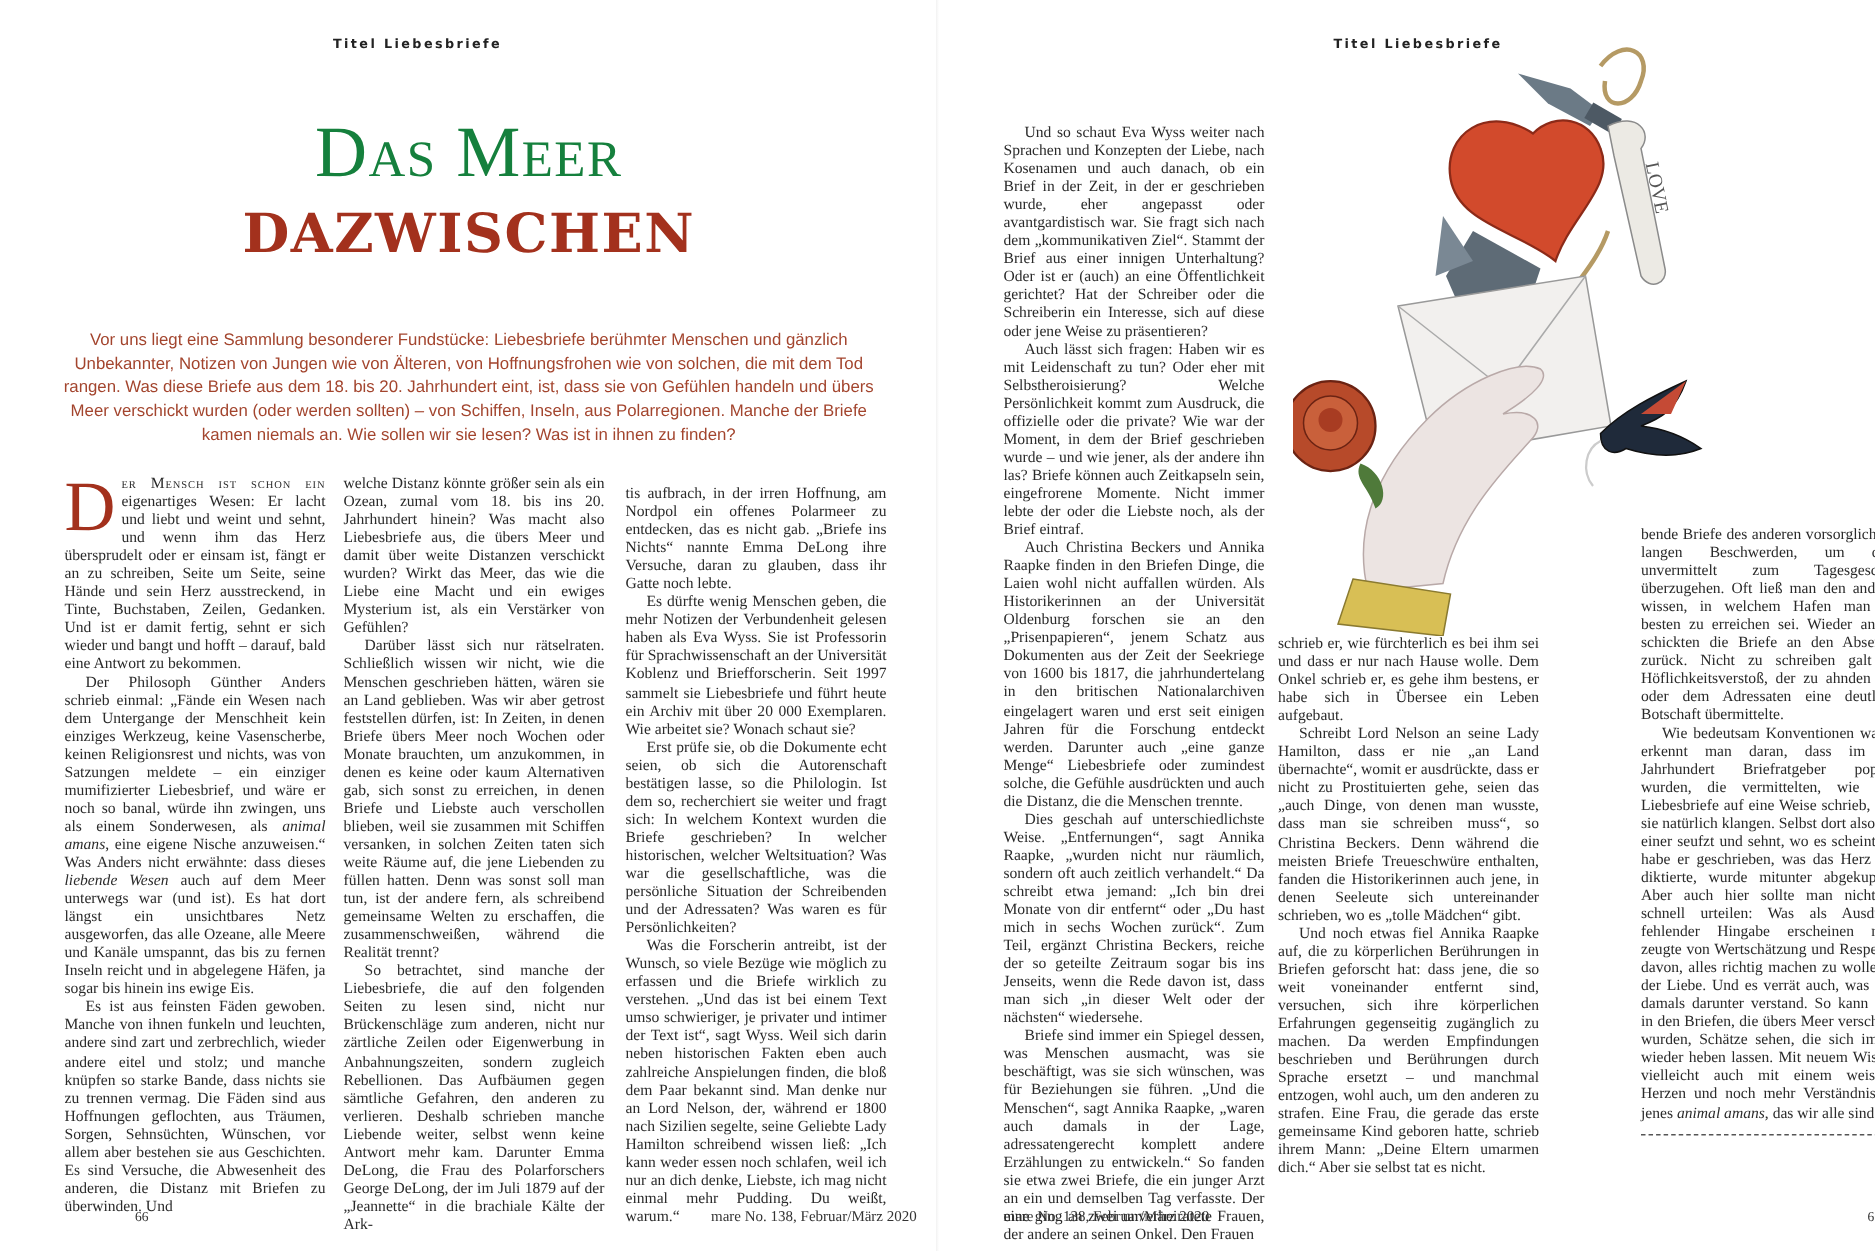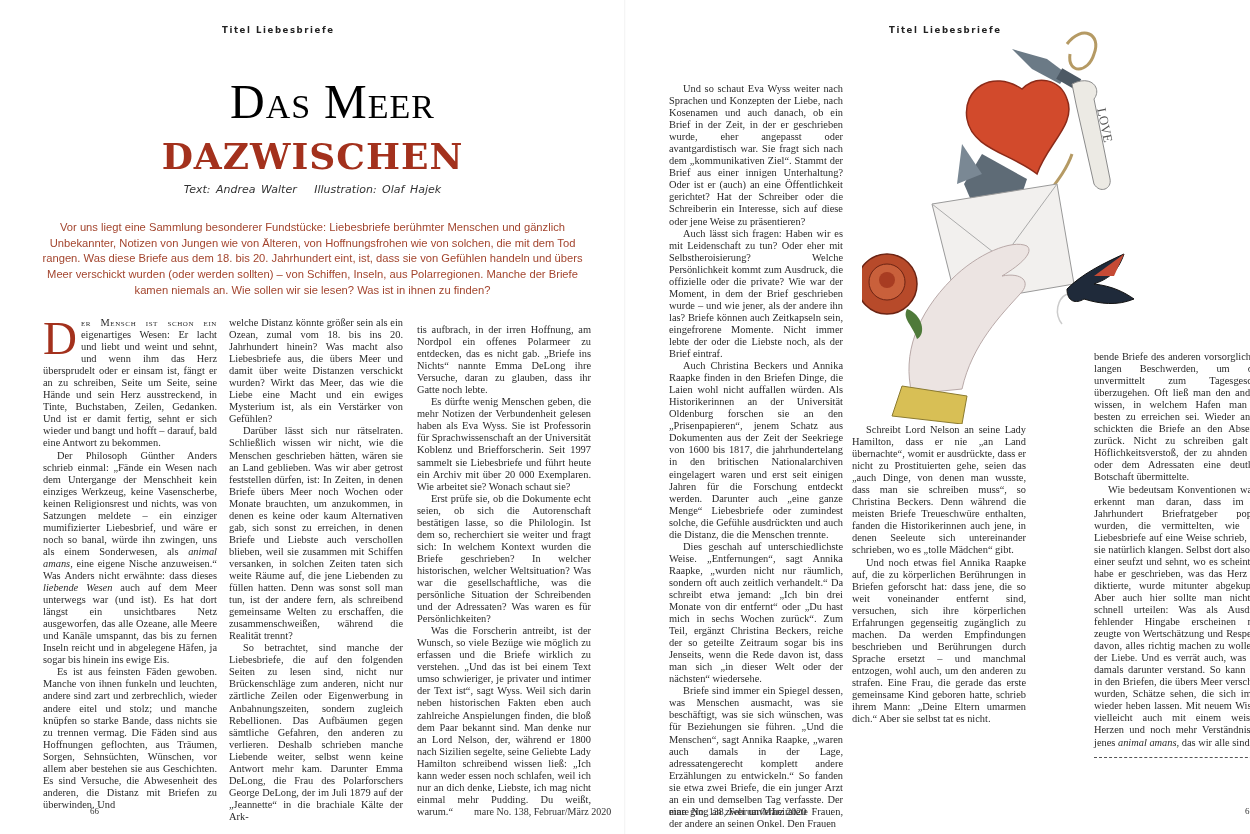--- a/index.html
+++ b/index.html
@@ -4,21 +4,21 @@
 <style>
   html,body{margin:0;padding:0;background:#fff;}
   body{width:1250px;height:834px;position:relative;overflow:hidden;font-family:"Liberation Serif","DejaVu Serif",serif;color:#2a2a2a;}
   .spread{position:absolute;left:0;top:0;width:1250px;height:834px;}
   .page{position:absolute;top:0;height:834px;}
   .page.left{left:0;width:625px;}
   .page.right{left:625px;width:625px;}
   .running-head{position:absolute;top:25px;font-family:"DejaVu Sans",sans-serif;font-weight:bold;font-size:8.5px;letter-spacing:1.6px;color:#222;}
   .left .running-head{left:222px;}
   .right .running-head{left:264px;}
-  .title1{position:absolute;left:0;width:625px;top:78px;text-align:center;font-family:"Liberation Serif",serif;color:#000000;font-size:48px;letter-spacing:1px;font-variant:small-caps;line-height:1;padding-left:20px;}
+  .title1{position:absolute;left:0;width:625px;top:78px;text-align:center;font-family:"Liberation Serif",serif;color:#15803d;font-size:48px;letter-spacing:1px;font-variant:small-caps;line-height:1;}
   .title2{position:absolute;left:0;width:625px;top:138px;text-align:center;font-family:"DejaVu Serif",serif;color:#a3311d;font-size:36px;letter-spacing:1px;line-height:1;font-weight:bold;}
   .byline{position:absolute;left:0;width:625px;top:183px;text-align:center;font-family:"DejaVu Sans",sans-serif;font-style:italic;font-size:11px;color:#333;word-spacing:2px;}
   .byline span{margin:0 6px;}
   .lead{position:absolute;left:40px;width:545px;top:220px;text-align:center;font-family:Liberation Sans, sans-serif;font-size:11.2px;line-height:15.7px;color:#a3452e;}
   .col{position:absolute;font-family:"Liberation Serif",serif;font-size:10.4px;line-height:12.05px;text-align:justify;color:#2a2a2a;hyphens:manual;}
   .col p{margin:0;text-indent:14px;}
   .col p.first{text-indent:0;}
   .dropcap{float:left;font-size:47px;line-height:38px;color:#a3311d;margin:2px 4px 0 0;font-family:"Liberation Serif",serif;}
   .sc{font-variant:small-caps;letter-spacing:0.6px;}
   .c1{left:43px;top:317px;width:174px;}
@@ -42,24 +42,20 @@
 </head>
 <body>
 
 <div class="spread">
   <div class="gutter"></div>
 
   <div class="page left">
     <div class="running-head">Titel Liebesbriefe</div>
     <div class="title1">Das Meer</div>
     <div class="title2">DAZWISCHEN</div>
-    <div class="byline">
-      <span>Text: Andrea Walter</span>
-      <span>Illustration: Olaf Hajek</span>
-    </div>
     <div class="lead">Vor uns liegt eine Sammlung besonderer Fundstücke: Liebesbriefe berühmter Menschen und gänzlich Unbekannter, Notizen von Jungen wie von Älteren, von Hoffnungsfrohen wie von solchen, die mit dem Tod rangen. Was diese Briefe aus dem 18. bis 20. Jahrhundert eint, ist, dass sie von Gefühlen handeln und übers Meer verschickt wurden (oder werden sollten) – von Schiffen, Inseln, aus Polarregionen. Manche der Briefe kamen niemals an. Wie sollen wir sie lesen? Was ist in ihnen zu finden?</div>
 
     <div class="col c1">
       <p class="first"><span class="dropcap">D</span><span class="sc">er Mensch ist schon ein</span><span> eigenartiges Wesen: Er lacht und liebt und weint und sehnt, und wenn ihm das Herz übersprudelt oder er einsam ist, fängt er an zu schreiben, Seite um Seite, seine Hände und sein Herz ausstreckend, in Tinte, Buchstaben, Zeilen, Gedanken. Und ist er damit fertig, sehnt er sich wieder und bangt und hofft – darauf, bald eine Antwort zu bekommen.</span></p>
       <p><span>Der Philosoph Günther Anders schrieb einmal: „Fände ein Wesen nach dem Untergange der Menschheit kein einziges Werkzeug, keine Vasenscherbe, keinen Religionsrest und nichts, was von Satzungen meldete – ein einziger mumifizierter Liebesbrief, und wäre er noch so banal, würde ihn zwingen, uns als einem Sonderwesen, als </span><em>animal amans</em><span>, eine eigene Nische anzuweisen.“ Was Anders nicht erwähnte: dass dieses </span><em>liebende Wesen</em><span> auch auf dem Meer unterwegs war (und ist). Es hat dort längst ein unsichtbares Netz ausgeworfen, das alle Ozeane, alle Meere und Kanäle umspannt, das bis zu fernen Inseln reicht und in abgelegene Häfen, ja sogar bis hinein ins ewige Eis.</span></p>
       <p>Es ist aus feinsten Fäden gewoben. Manche von ihnen funkeln und leuchten, andere sind zart und zerbrechlich, wieder andere eitel und stolz; und manche knüpfen so starke Bande, dass nichts sie zu trennen vermag. Die Fäden sind aus Hoffnungen geflochten, aus Träumen, Sorgen, Sehnsüchten, Wünschen, vor allem aber bestehen sie aus Geschichten. Es sind Versuche, die Abwesenheit des anderen, die Distanz mit Briefen zu überwinden. Und</p>
     </div>
 
     <div class="col c2">
       <p class="first">welche Distanz könnte größer sein als ein Ozean, zumal vom 18. bis ins 20. Jahrhundert hinein? Was macht also Liebesbriefe aus, die übers Meer und damit über weite Distanzen verschickt wurden? Wirkt das Meer, das wie die Liebe eine Macht und ein ewiges Mysterium ist, als ein Verstärker von Gefühlen?</p>
@@ -86,20 +82,21 @@
 
   <div class="col c4">
     <p>Und so schaut Eva Wyss weiter nach Sprachen und Konzepten der Liebe, nach Kosenamen und auch danach, ob ein Brief in der Zeit, in der er geschrieben wurde, eher angepasst oder avantgardistisch war. Sie fragt sich nach dem „kommunikativen Ziel“. Stammt der Brief aus einer innigen Unterhaltung? Oder ist er (auch) an eine Öffentlichkeit gerichtet? Hat der Schreiber oder die Schreiberin ein Interesse, sich auf diese oder jene Weise zu präsentieren?</p>
     <p>Auch lässt sich fragen: Haben wir es mit Leidenschaft zu tun? Oder eher mit Selbstheroisierung? Welche Persönlichkeit kommt zum Ausdruck, die offizielle oder die private? Wie war der Moment, in dem der Brief geschrieben wurde – und wie jener, als der andere ihn las? Briefe können auch Zeitkapseln sein, eingefrorene Momente. Nicht immer lebte der oder die Liebste noch, als der Brief eintraf.</p>
     <p>Auch Christina Beckers und Annika Raapke finden in den Briefen Dinge, die Laien wohl nicht auffallen würden. Als Historikerinnen an der Universität Oldenburg forschen sie an den „Prisenpapieren“, jenem Schatz aus Dokumenten aus der Zeit der Seekriege von 1600 bis 1817, die jahrhundertelang in den britischen Nationalarchiven eingelagert waren und erst seit einigen Jahren für die Forschung entdeckt werden. Darunter auch „eine ganze Menge“ Liebesbriefe oder zumindest solche, die Gefühle ausdrückten und auch die Distanz, die die Menschen trennte.</p>
     <p>Dies geschah auf unterschiedlichste Weise. „Entfernungen“, sagt Annika Raapke, „wurden nicht nur räumlich, sondern oft auch zeitlich verhandelt.“ Da schreibt etwa jemand: „Ich bin drei Monate von dir entfernt“ oder „Du hast mich in sechs Wochen zurück“. Zum Teil, ergänzt Christina Beckers, reiche der so geteilte Zeitraum sogar bis ins Jenseits, wenn die Rede davon ist, dass man sich „in dieser Welt oder der nächsten“ wiedersehe.</p>
     <p>Briefe sind immer ein Spiegel dessen, was Menschen ausmacht, was sie beschäftigt, was sie sich wünschen, was für Beziehungen sie führen. „Und die Menschen“, sagt Annika Raapke, „waren auch damals in der Lage, adressatengerecht komplett andere Erzählungen zu entwickeln.“ So fanden sie etwa zwei Briefe, die ein junger Arzt an ein und demselben Tag verfasste. Der eine ging an zwei unverheiratete Frauen, der andere an seinen Onkel. Den Frauen</p>
   </div>
 
   <div class="col c5">
+    <p class="first">schrieb er, wie fürchterlich es bei ihm sei und dass er nur nach Hause wolle. Dem Onkel schrieb er, es gehe ihm bestens, er habe sich in Übersee ein Leben aufgebaut.</p>
     <p>Schreibt Lord Nelson an seine Lady Hamilton, dass er nie „an Land übernachte“, womit er ausdrückte, dass er nicht zu Prostituierten gehe, seien das „auch Dinge, von denen man wusste, dass man sie schreiben muss“, so Christina Beckers. Denn während die meisten Briefe Treueschwüre enthalten, fanden die Historikerinnen auch jene, in denen Seeleute sich untereinander schrieben, wo es „tolle Mädchen“ gibt.</p>
     <p>Und noch etwas fiel Annika Raapke auf, die zu körperlichen Berührungen in Briefen geforscht hat: dass jene, die so weit voneinander entfernt sind, versuchen, sich ihre körperlichen Erfahrungen gegenseitig zugänglich zu machen. Da werden Empfindungen beschrieben und Berührungen durch Sprache ersetzt – und manchmal entzogen, wohl auch, um den anderen zu strafen. Eine Frau, die gerade das erste gemeinsame Kind geboren hatte, schrieb ihrem Mann: „Deine Eltern umarmen dich.“ Aber sie selbst tat es nicht.</p>
   </div>
 
   <div class="col c6">
     <p class="first">bende Briefe des anderen vorsorglich mit langen Beschwerden, um dann unvermittelt zum Tagesgeschäft überzugehen. Oft ließ man den anderen wissen, in welchem Hafen man am besten zu erreichen sei. Wieder andere schickten die Briefe an den Absender zurück. Nicht zu schreiben galt als Höflichkeitsverstoß, der zu ahnden war oder dem Adressaten eine deutliche Botschaft übermittelte.</p>
     <p><span>Wie bedeutsam Konventionen waren, erkennt man daran, dass im 18. Jahrhundert Briefratgeber populär wurden, die vermittelten, wie man Liebesbriefe auf eine Weise schrieb, dass sie natürlich klangen. Selbst dort also, wo einer seufzt und sehnt, wo es scheint, als habe er geschrieben, was das Herz ihm diktierte, wurde mitunter abgekupfert. Aber auch hier sollte man nicht zu schnell urteilen: Was als Ausdruck fehlender Hingabe erscheinen mag, zeugte von Wertschätzung und Respekt – davon, alles richtig machen zu wollen in der Liebe. Und es verrät auch, was man damals darunter verstand. So kann man in den Briefen, die übers Meer verschickt wurden, Schätze sehen, die sich immer wieder heben lassen. Mit neuem Wissen, vielleicht auch mit einem weiseren Herzen und noch mehr Verständnis für jenes </span><em>animal amans</em><span>, das wir alle sind.</span> <span class="endmark">✉</span></p>
     <div class="rule"></div>
   </div>
 

